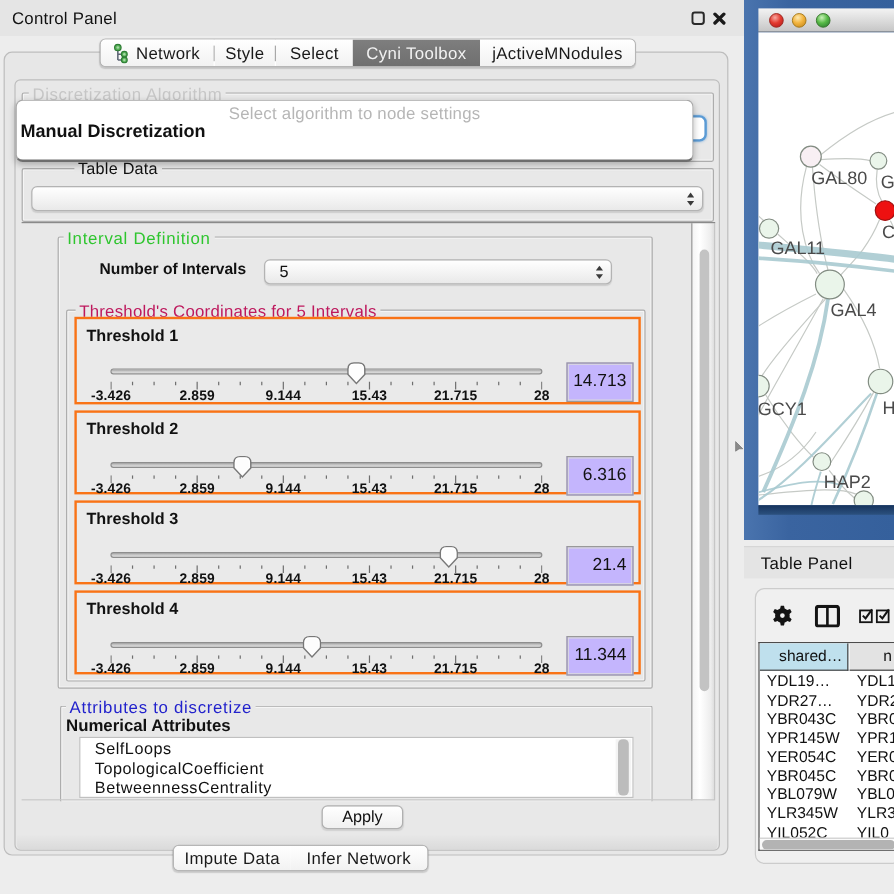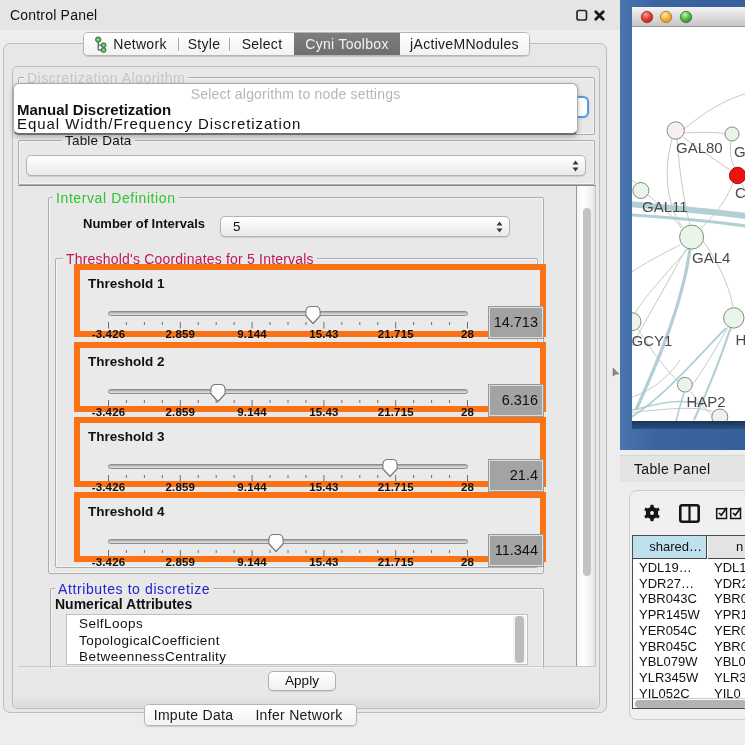--- a/index.html
+++ b/index.html
@@ -31,29 +31,29 @@
   .gtitle{position:absolute;top:-8px;left:7px;background:#e8e8e8;
      padding:0 3px;font-size:13px;}
   
   .combo{background:linear-gradient(#ffffff,#f2f2f2 60%,#e9e9e9);
      border:1px solid #b3b3b3;border-radius:5px;box-sizing:border-box;
      box-shadow:0 1px 1px rgba(0,0,0,0.12);font-size:13px;color:#111;}
   .combo .txt{position:absolute;left:12px;top:3px;}
   .combo .arr{position:absolute;right:7px;top:2px;width:9px;height:16px;}
   
   .tpanel{left:62px;width:472px;height:71px;background:#eaeaea;
-     border:6px solid #f97316;box-sizing:border-box;margin-left:12px;}
+     border:2px solid #f97316;box-sizing:border-box;}
   .tpanel .tlab{position:absolute;left:8px;top:6px;font-weight:bold;
      font-size:13.5px;color:#111;}
   .track{position:absolute;left:28px;top:41px;width:360px;height:5px;
      border-radius:3px;border:1px solid #8e8e8e;
      background:linear-gradient(#9d9d9d,#c9c9c9 45%,#dedede);box-sizing:border-box;}
   .ticks{position:absolute;left:28px;top:52px;width:360px;height:8px;}
   .vbox{position:absolute;left:408px;top:36px;width:56px;height:33px;
-     background:#a3a3a3;border:1px solid #999;box-sizing:border-box;
+     background:#c4b5fd;border:1px solid #999;box-sizing:border-box;
      box-shadow:inset 0 0 0 1px #dcdcdc;
      font-size:14.5px;color:#111;text-align:right;line-height:31px;padding-right:5px;}
   .slab{position:absolute;top:58px;font-size:11.5px;letter-spacing:0.15px;font-weight:bold;color:#111;
      transform:translateX(-50%);}
   .thumb{position:absolute;top:35px;width:17px;height:20px;transform:translateX(-50%);}
   
   .btn{background:linear-gradient(#ffffff,#f0f0f0);border:1px solid #b0b0b0;
      border-radius:4px;font-size:13px;color:#111;text-align:center;
      box-shadow:0 1px 1px rgba(0,0,0,0.1);box-sizing:border-box;}
   
@@ -329,21 +329,20 @@
 <div class="abs tabstrip" id="bottabs">
   <div class="tab" style="width:97px">Impute Data</div>
   <div class="tab" style="width:114px">Infer Network</div>
 </div>
 
 <div class="abs" style="left:13px;top:83px;width:565px;height:52px;background:#fff;border-radius:6px;
      border:1px solid #aaa;border-bottom:2px solid #6e6e6e;box-sizing:border-box;
      box-shadow:0 2px 5px rgba(0,0,0,0.25);color:#111;">
   <div style="text-align:center;color:#b6b6b6;padding-top:3px;font-size:14px;letter-spacing:0.2px;line-height:15px;">Select algorithm to node settings</div>
   <div style="font-weight:bold;padding:0 0 0 3px;font-size:15px;line-height:15px;">Manual Discretization</div>
-  <div style="padding:0 0 0 3px;font-size:15px;letter-spacing:0.95px;line-height:14px;">Equal Width/Frequency Discretization</div>
 </div>
 
 <svg class="abs" style="left:611px;top:366px" width="10" height="12" viewBox="0 0 10 12">
   <path d="M2 10 L2 2 L8 8 L5 8 Z" fill="#8a8a8a" stroke="#6a6a6a" stroke-width="0.5"></path>
 </svg>
 
 <div class="abs" id="netwin"></div>
 <div class="abs" id="nettitle" style="left:632px;">
   <svg width="70" height="20" style="position:absolute;left:0px;top:0px;">
     <defs>

